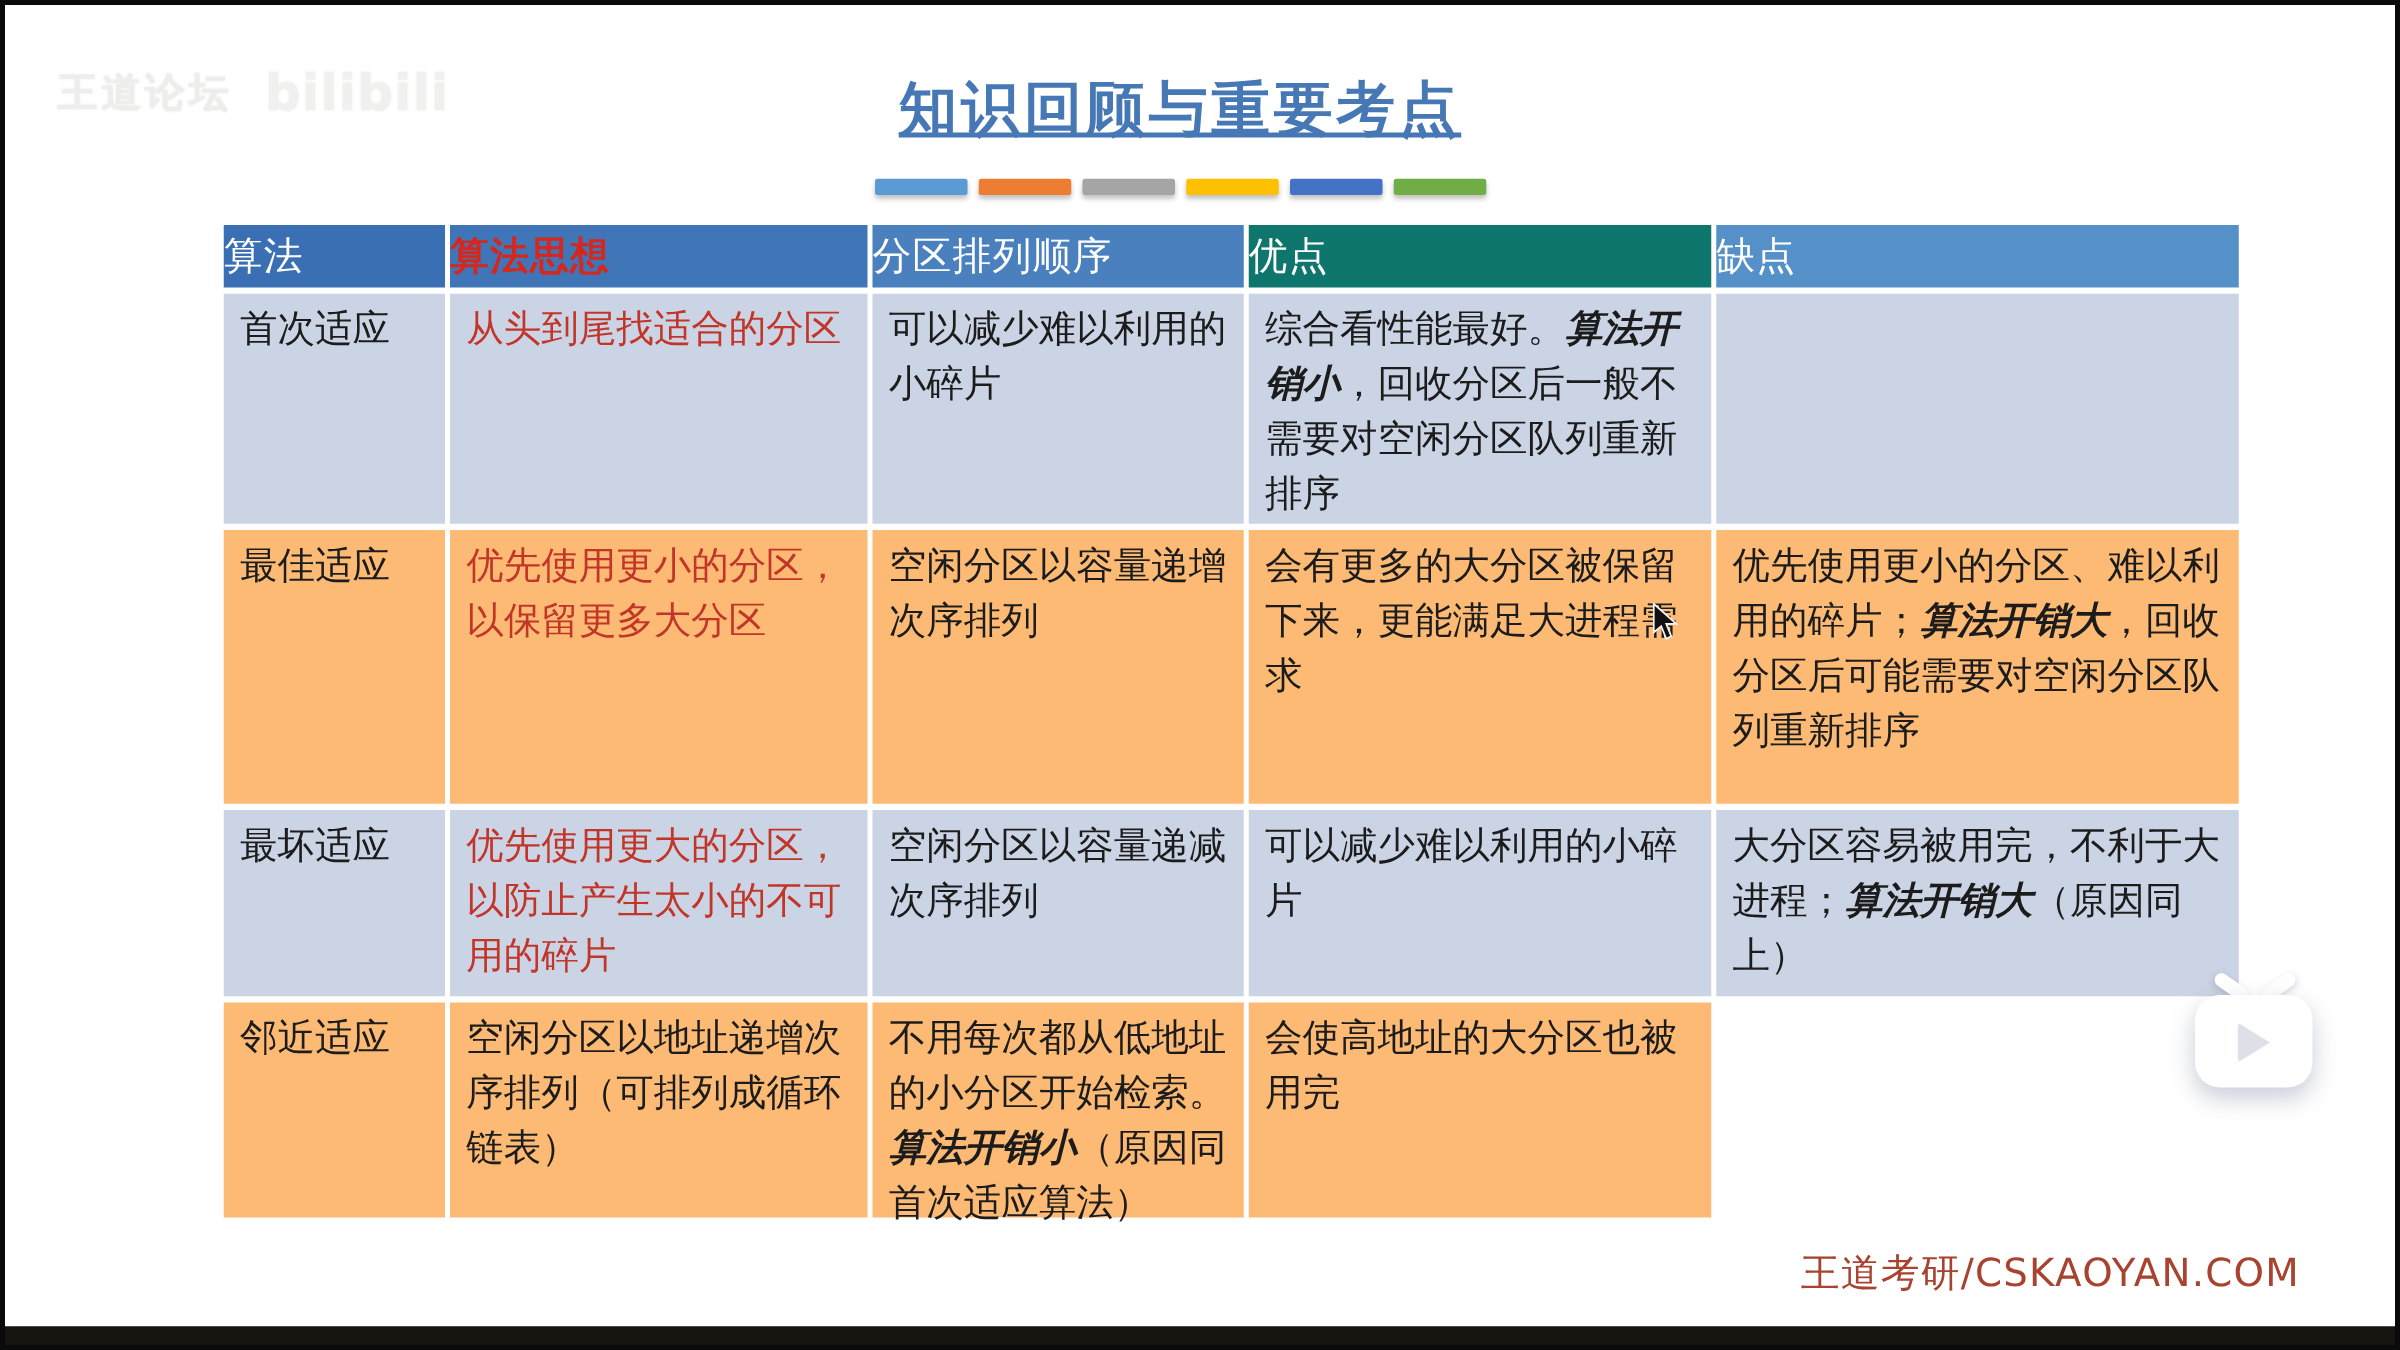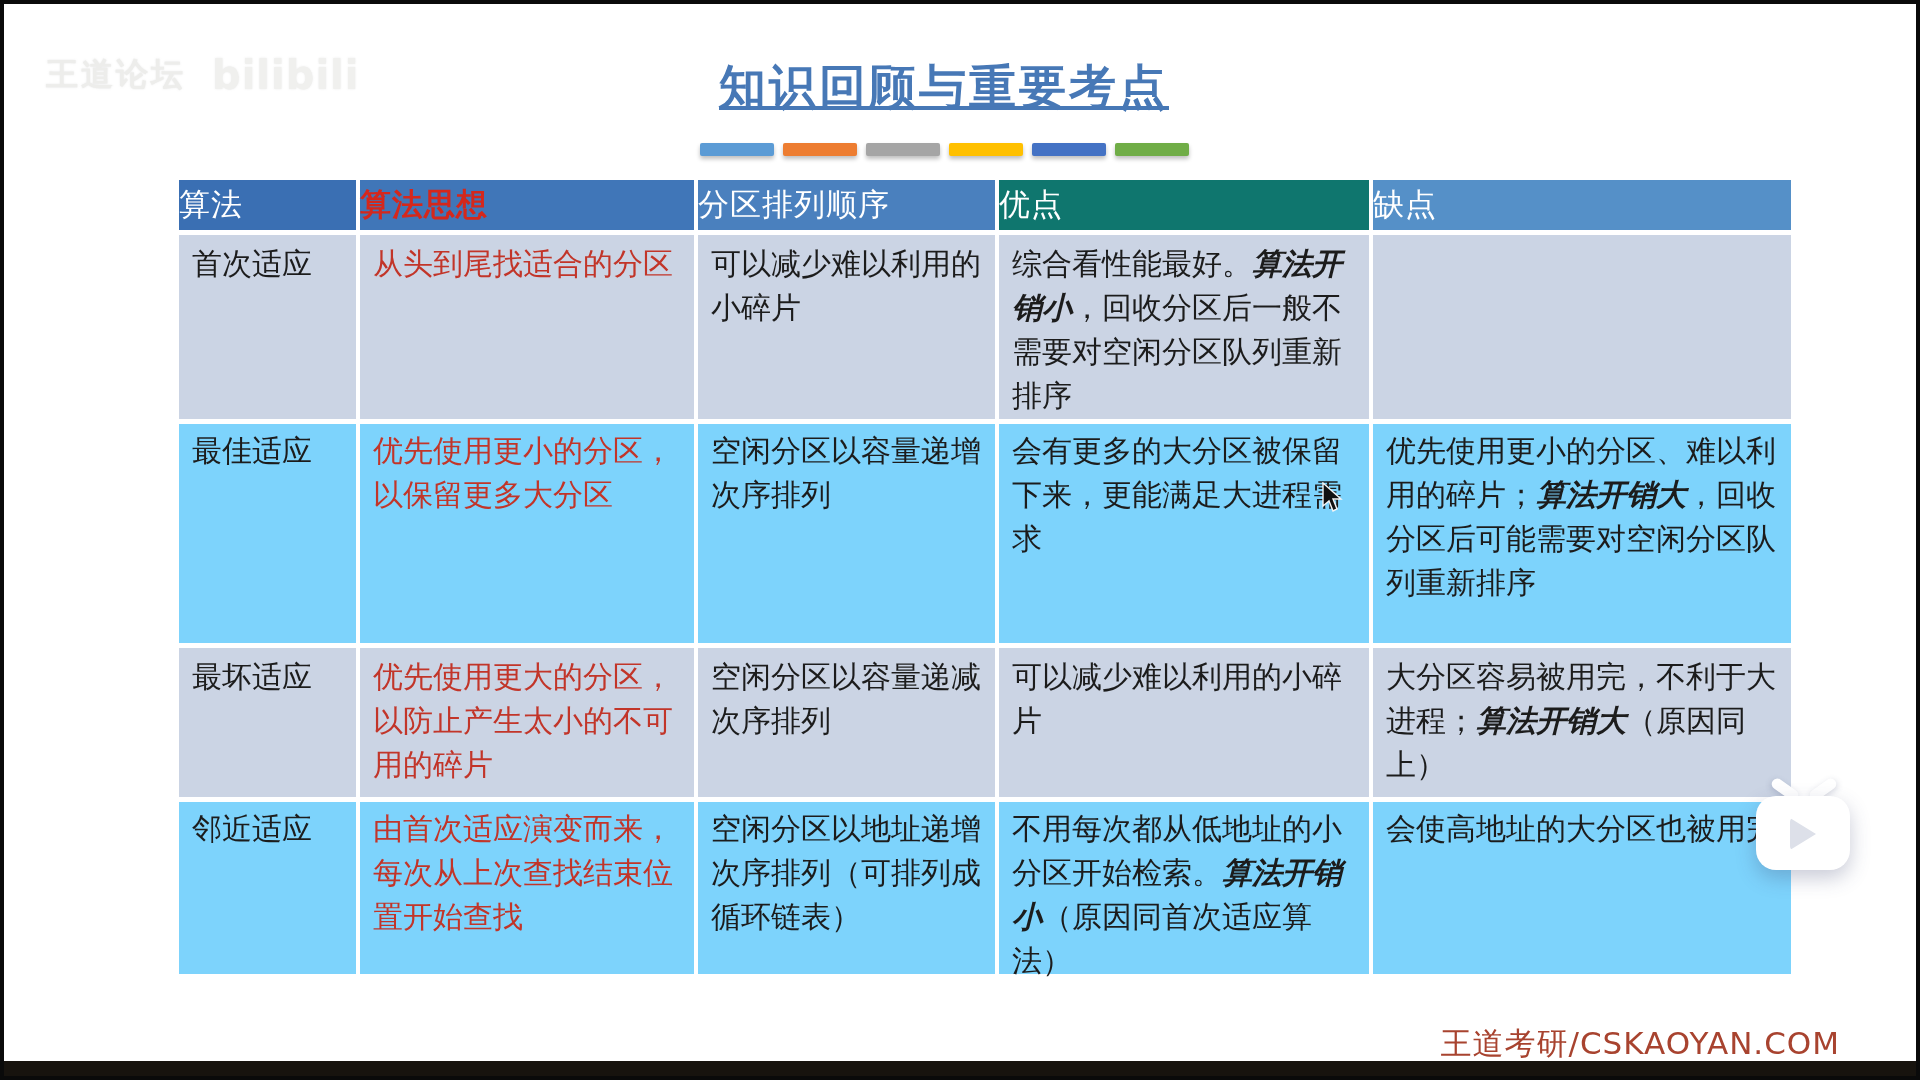--- a/index.html
+++ b/index.html
@@ -35,25 +35,25 @@
       padding:0 0;letter-spacing:1px;}
   .hcell:nth-child(1){background:#3A6FB3;}
   .hcell:nth-child(2){background:#4076B8;}
   .hcell:nth-child(3){background:#4A80BE;}
   .hcell:nth-child(4){background:#0f766e;}
   .hcell:nth-child(5){background:#5590C8;}
   .hcell.red{color:#D5271B;font-weight:bold;}
   .cell{font-size:30px;line-height:44px;color:#1c1c1c;
       padding:7px 13px 0 13px;box-sizing:border-box;}
   .dark{background:#CBD4E4;}
-  .light{background:#7dd3fc;font-family:Liberation Mono, monospace;}
+  .light{background:#fdba74;}
   .idea{color:#C23529;}
   .em{font-weight:bold;font-style:italic;}
   
-  .brand{position:absolute;right:76px;bottom:11px;font-size:31px;
+  .brand{position:absolute;right:76px;bottom:36px;font-size:31px;
       color:#A8432F;letter-spacing:1px;font-family:"DejaVu Sans","Liberation Sans",sans-serif;}
   .bottom-strip{position:absolute;left:0;bottom:0;width:100%;height:15px;background:#17130e;}
   
   .play-wrap{position:absolute;left:1748px;top:772px;width:120px;height:120px;}
   .tv-body{position:absolute;left:4px;top:20px;width:94px;height:74px;background:#ffffff;
       border-radius:20px;box-shadow:0 8px 20px rgba(60,70,110,.28);}
   .ear{position:absolute;width:30px;height:11px;background:#ffffff;border-radius:6px;
       box-shadow:0 2px 6px rgba(60,70,110,.2);}
   .ear.l{left:18px;top:8px;transform:rotate(35deg);}
   .ear.r{left:56px;top:8px;transform:rotate(-35deg);}
@@ -103,21 +103,20 @@
     <div class="cell light"><span>会有更多的大分区被保留下来，更能满足大进程需求</span></div>
     <div class="cell light"><span>优先使用更小的分区、难以利用的碎片；</span><span class="em">算法开销大</span><span>，回收分区后可能需要对空闲分区队列重新排序</span></div>
 
     <div class="cell dark">最坏适应</div>
     <div class="cell dark idea">优先使用更大的分区，以防止产生太小的不可用的碎片</div>
     <div class="cell dark">空闲分区以容量递减次序排列</div>
     <div class="cell dark"><span>可以减少难以利用的小碎片</span></div>
     <div class="cell dark"><span>大分区容易被用完，不利于大进程；</span><span class="em">算法开销大</span><span>（原因同上）</span></div>
 
     <div class="cell light">邻近适应</div>
-    <div class="cell light idea">由首次适应演变而来，每次从上次查找结束位置开始查找</div>
     <div class="cell light">空闲分区以地址递增次序排列（可排列成循环链表）</div>
     <div class="cell light"><span>不用每次都从低地址的小分区开始检索。</span><span class="em">算法开销小</span><span>（原因同首次适应算法）</span></div>
     <div class="cell light"><span>会使高地址的大分区也被用完</span></div>
   </div>
 
   <svg class="cursor" width="24" height="32" viewBox="0 0 24 32">
     <polygon points="1,1 1,24 7,19 11,29 15,27 11,17 19,17" fill="#111" stroke="#f5f5f5" stroke-width="1.4"></polygon>
   </svg>
 
   <div class="play-wrap">

